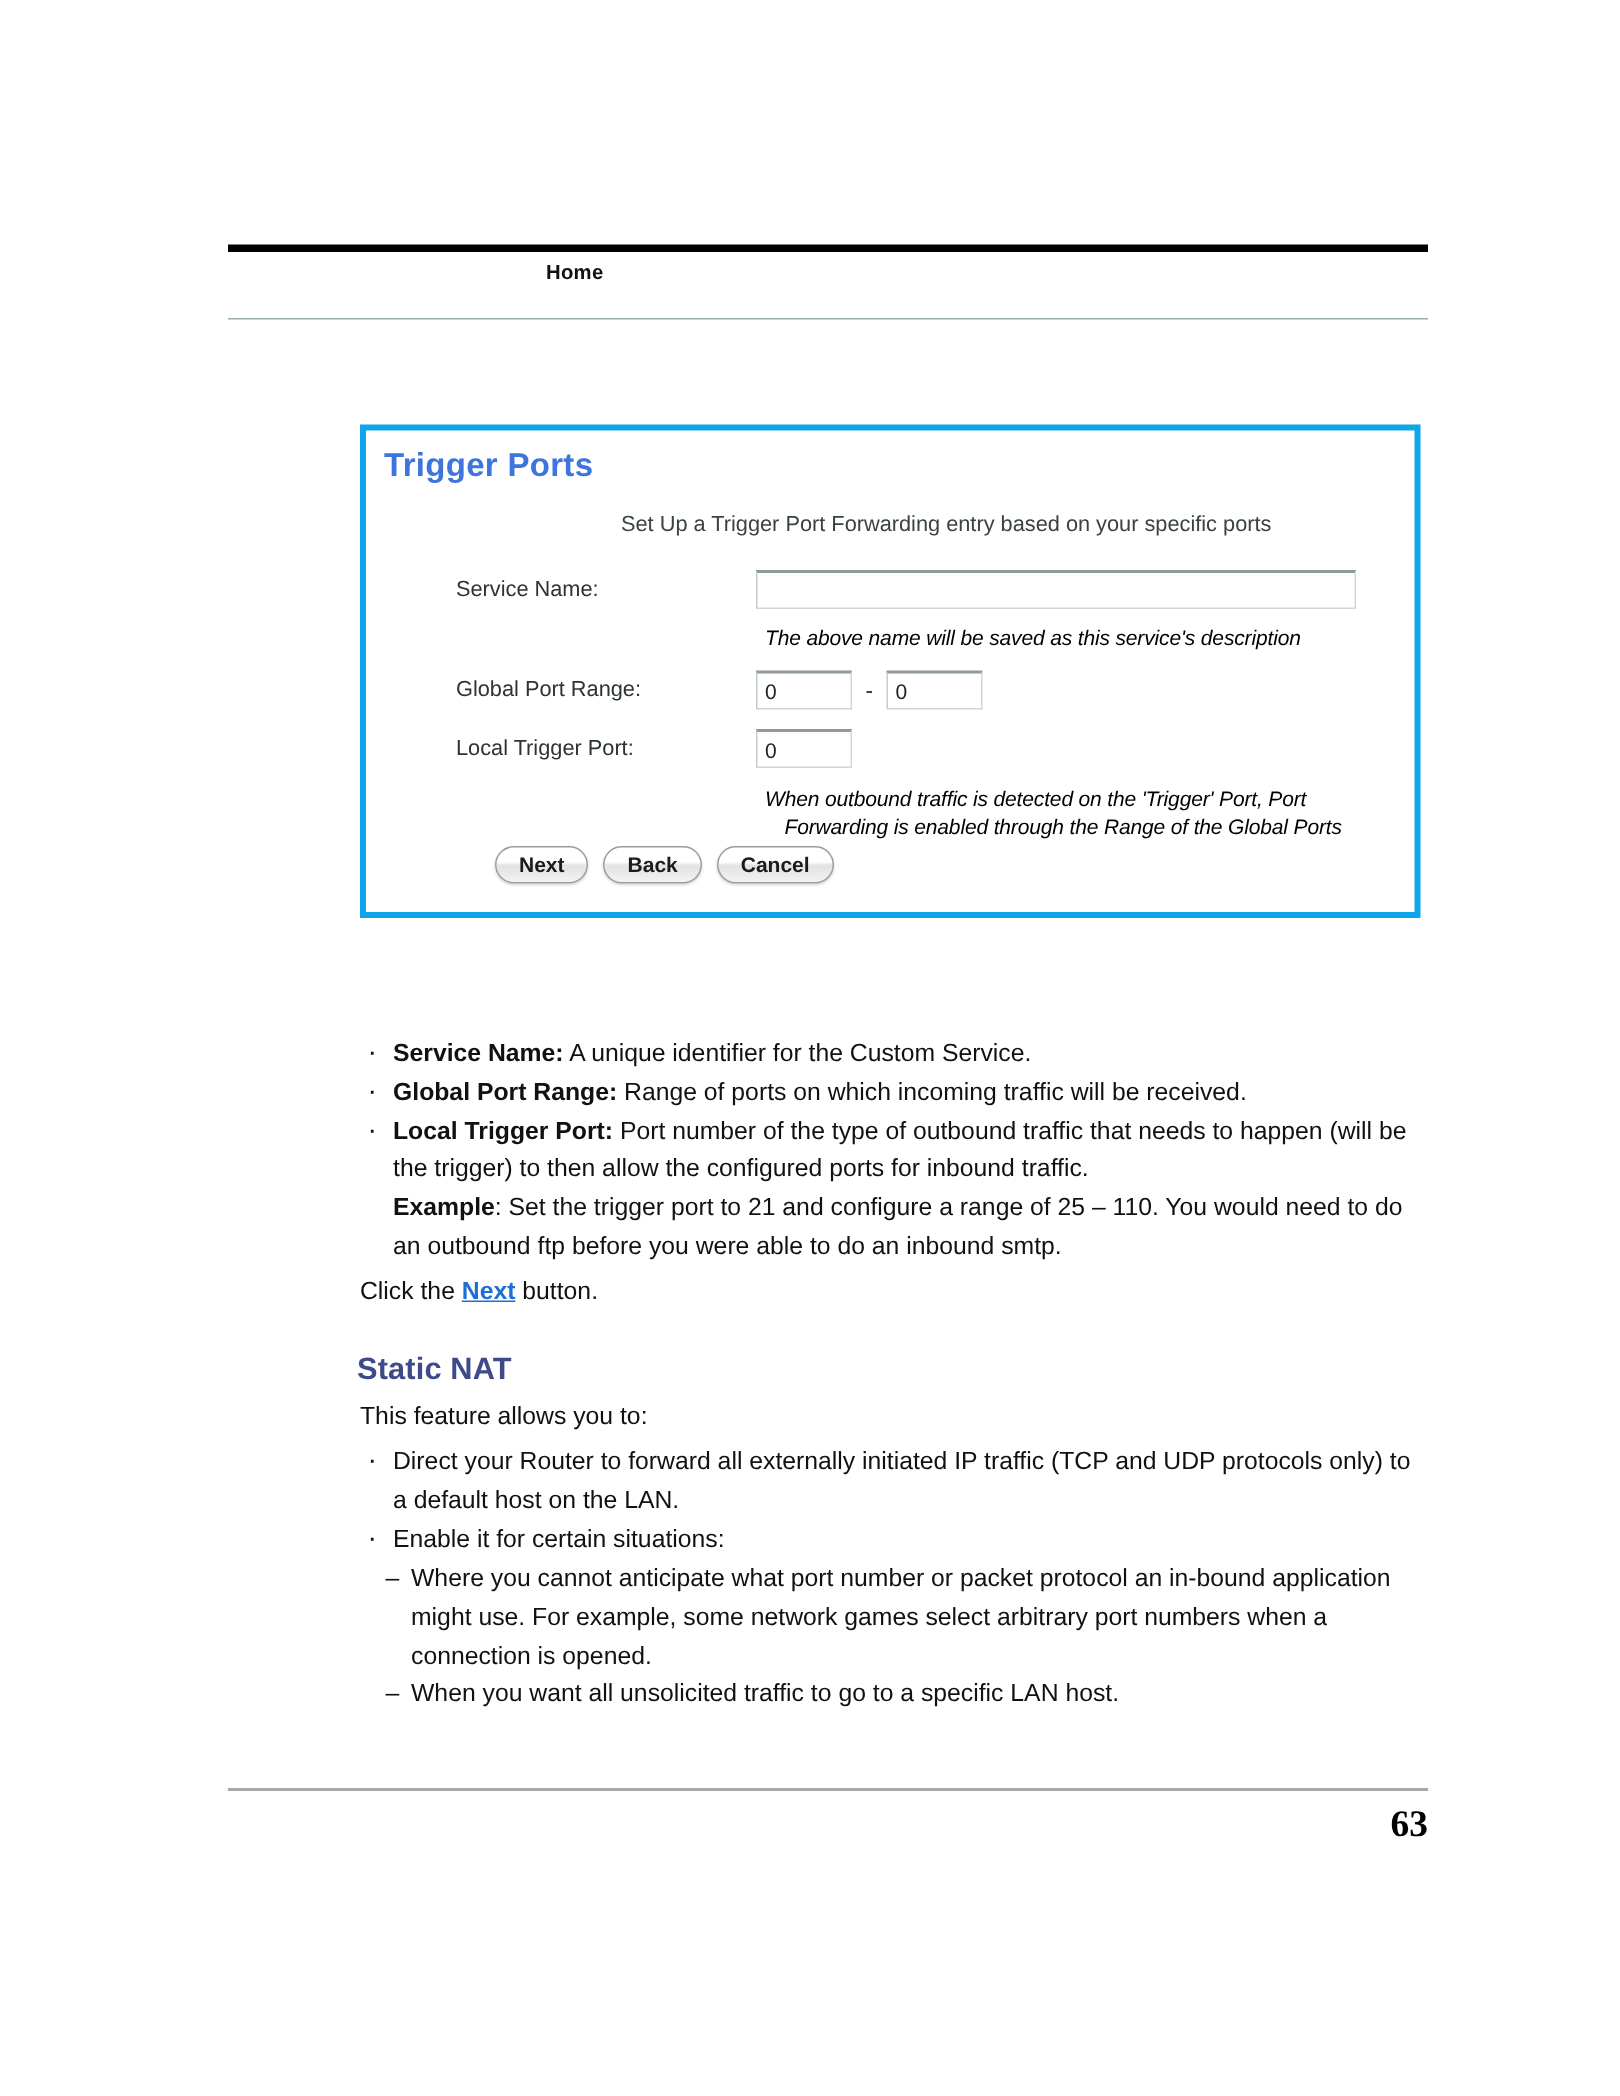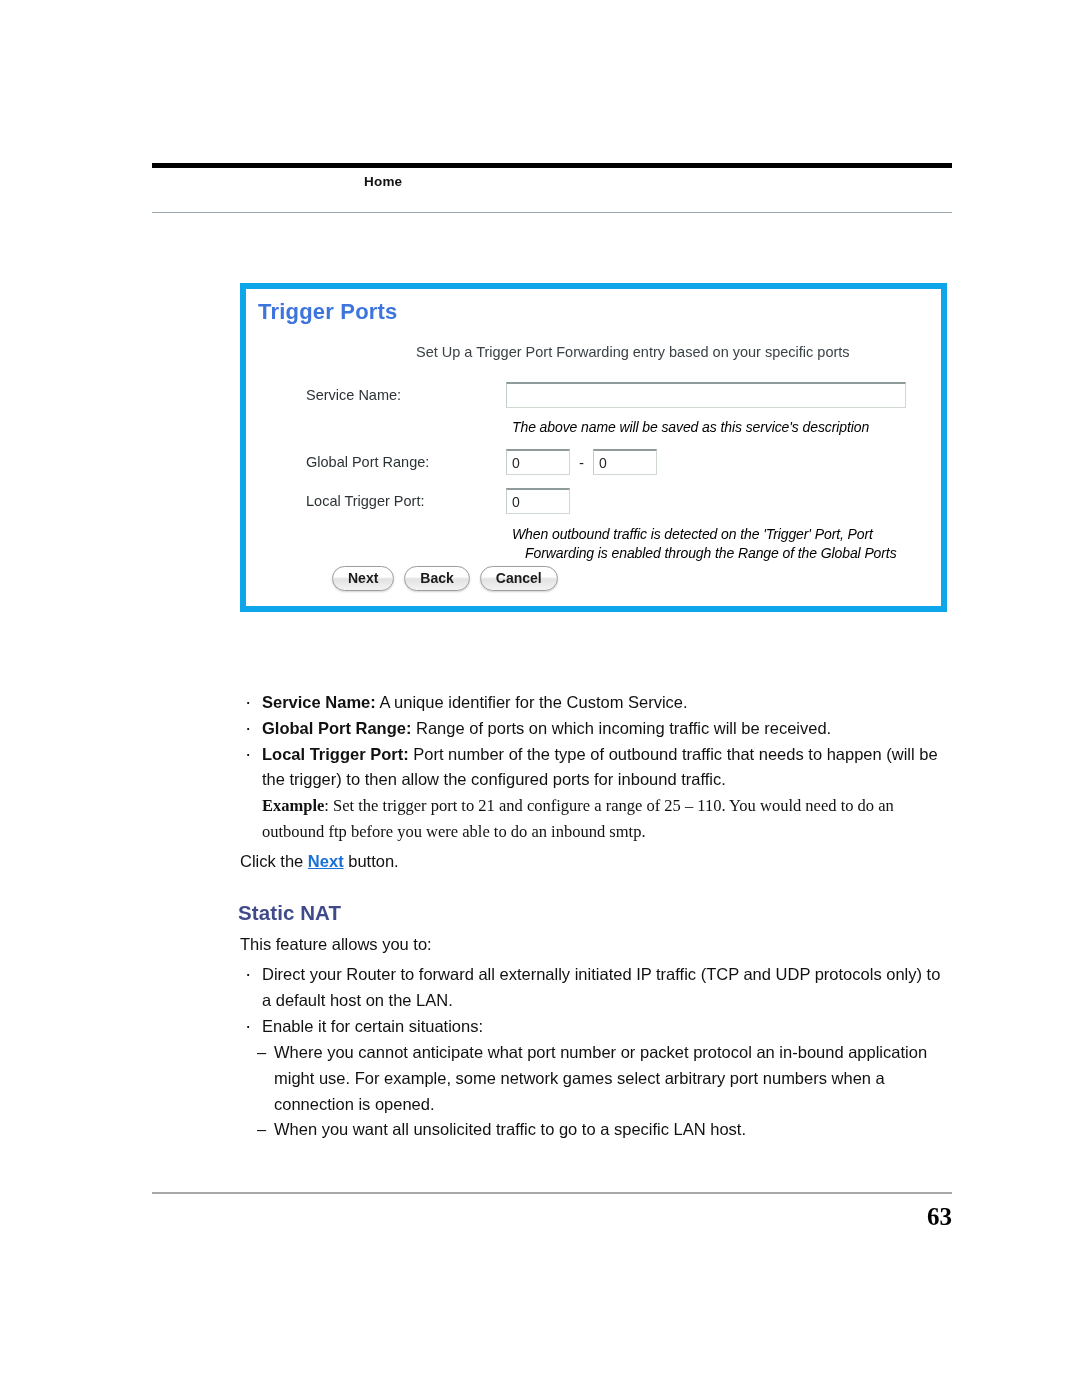--- a/index.html
+++ b/index.html
@@ -51,21 +51,21 @@
   }
 
   
   .shot {
     position: absolute;
     left: 240px;
     top: 283px;
     width: 707px;
     height: 329px;
     background: #ffffff;
-    border: 6px solid #0ea5e9;
+    border: 4px solid #0ea5e9;
     box-sizing: border-box;
   }
   .shot-title {
     position: absolute;
     left: 12px;
     top: 10px;
     font-size: 22px;
     font-weight: bold;
     color: #3d74dd;
     letter-spacing: 0.2px;
@@ -267,21 +267,21 @@
       <li>
         <span class="lead">Service Name:</span><span> A unique identifier for the Custom Service.</span>
       </li>
       <li>
         <span class="lead">Global Port Range:</span><span> Range of ports on which incoming traffic will be received.</span>
       </li>
       <li>
         <span class="lead">Local Trigger Port:</span><span> Port number of the type of outbound traffic that needs to happen (will be the trigger) to then allow the configured ports for inbound traffic.</span>
       </li>
     </ul>
-    <div style="padding-left:22px;font-family:Liberation Serif, serif;">
+    <div style="padding-left:22px;">
       <span class="lead">Example</span><span>: Set the trigger port to 21 and configure a range of 25 – 110. You would need to do an outbound ftp before you were able to do an inbound smtp.</span>
     </div>
   </div>
 
   <div class="body-block" style="top:849px;">
     <p class="para"><span>Click the </span><span class="link">Next</span><span> button.</span></p>
   </div>
 
   <div class="h2">Static NAT</div>
 

